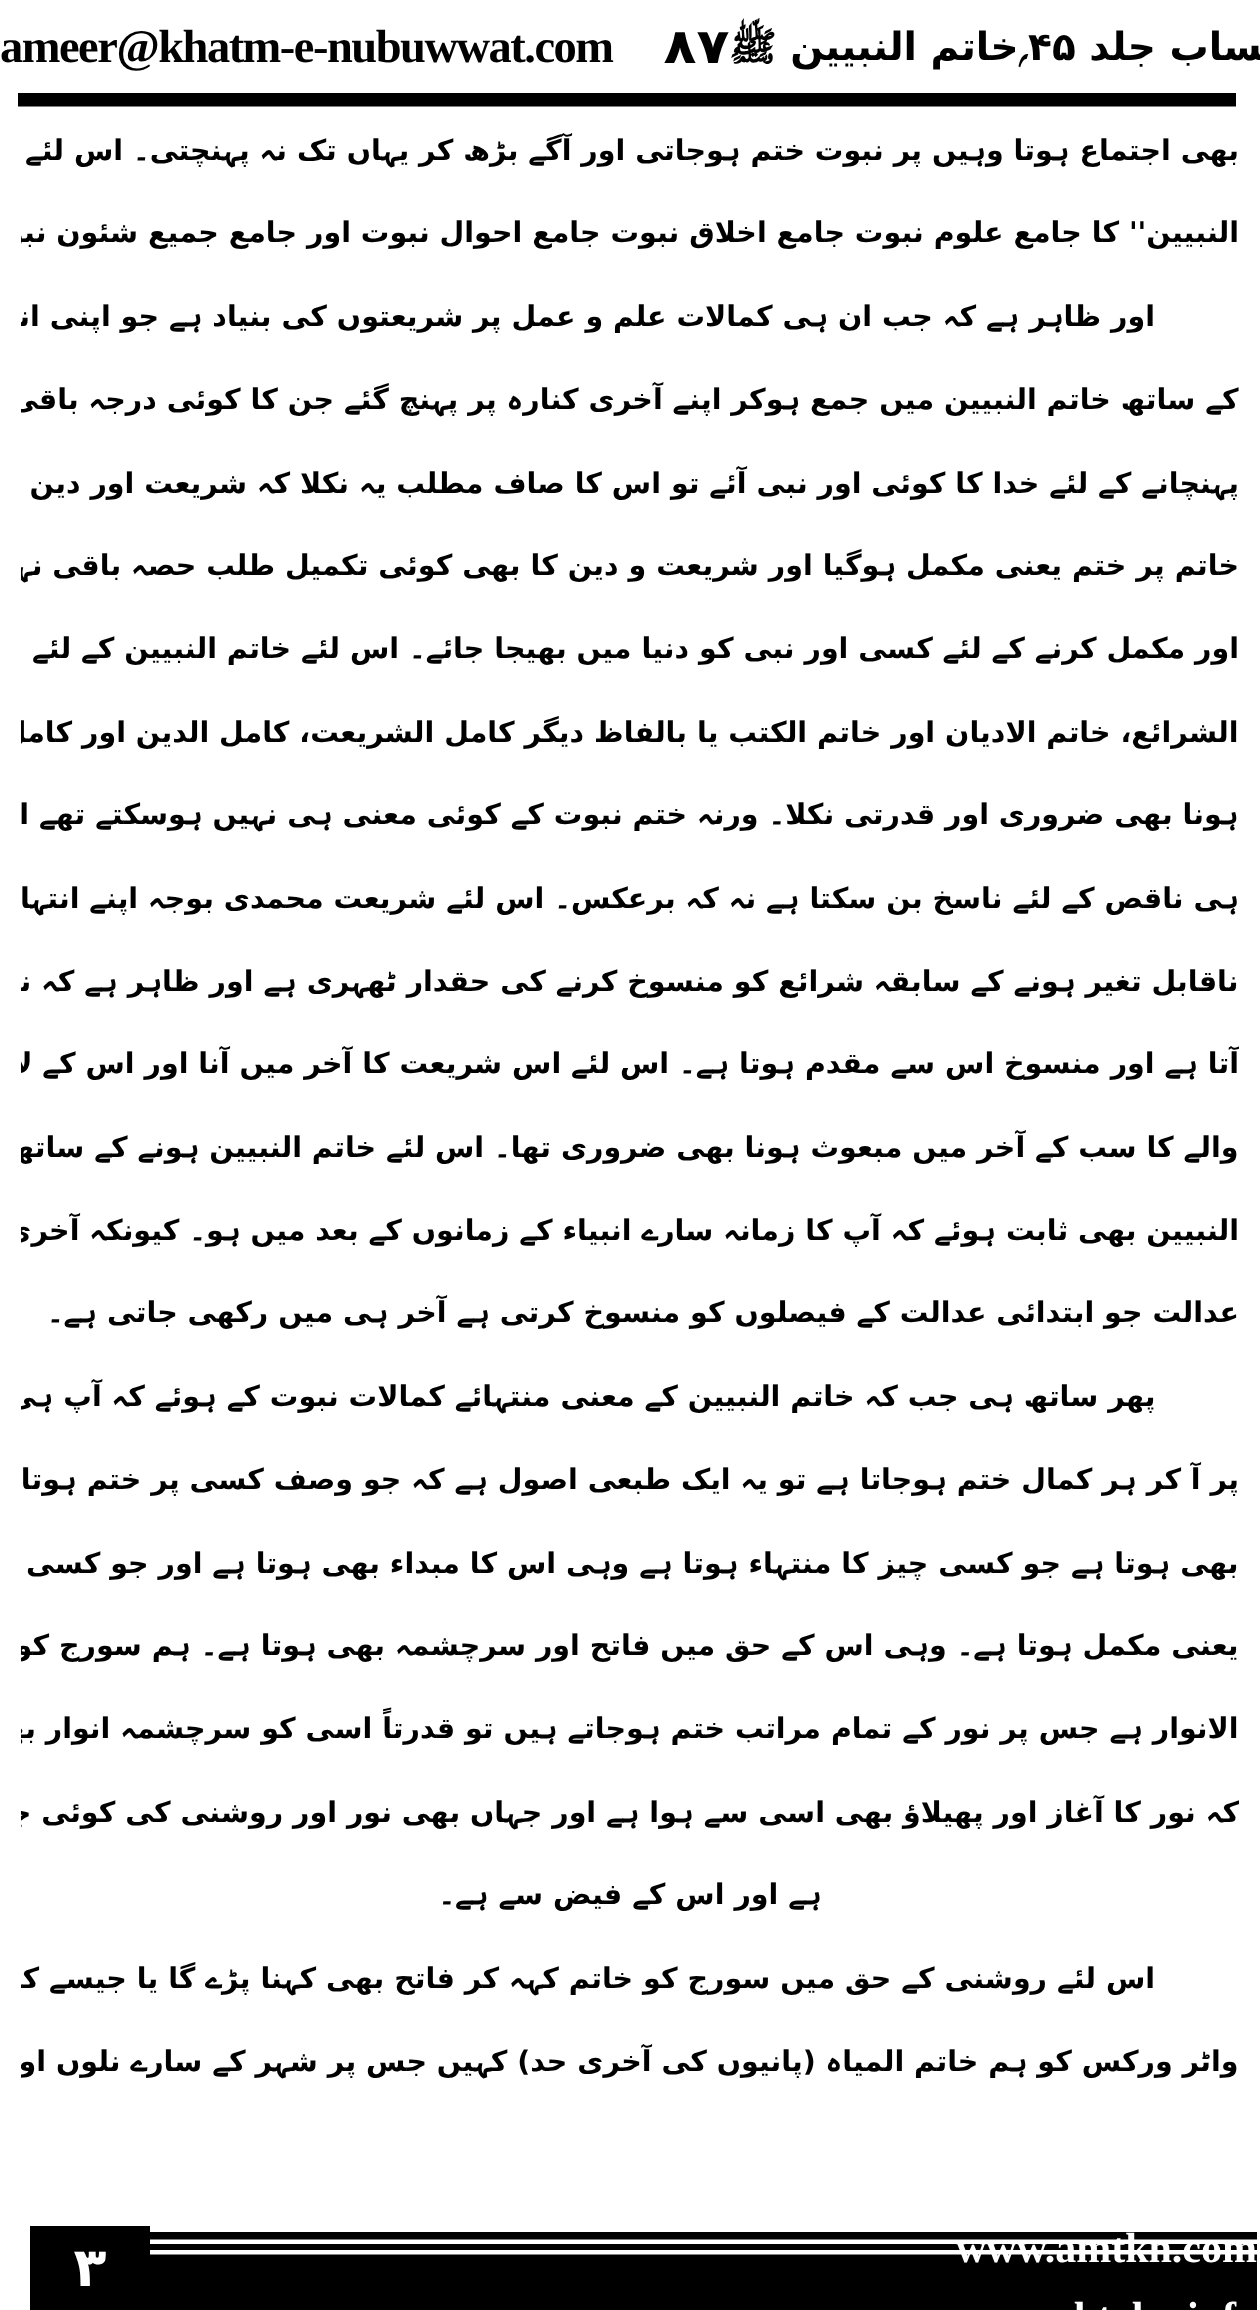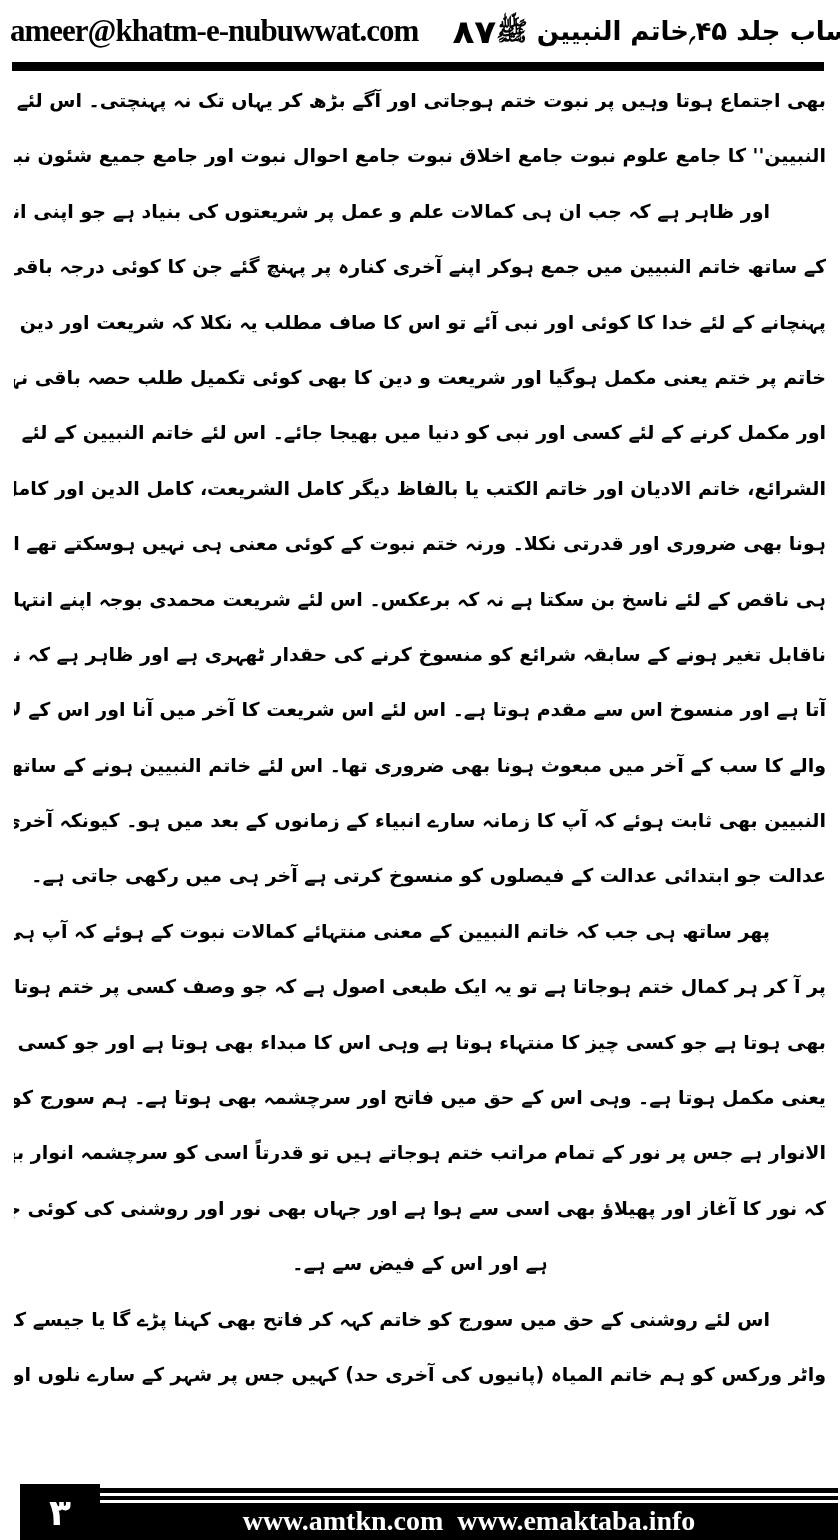--- a/index.html
+++ b/index.html
@@ -10,21 +10,21 @@
     margin:0 auto;
     background:#ffffff;
     overflow:hidden;
     font-family:"DejaVu Sans", sans-serif;
     color:#000;
   }
   
   .header {
     position:absolute; top:0; left:0; right:0; height:62px;
     display:flex; align-items:center;
-    padding:0 10px;
+    padding:0 0;
     box-sizing:border-box;
   }
   .email {
     font-family:"Liberation Serif", serif;
     font-weight:bold;
     font-size:31px;
     letter-spacing:-1px;
     white-space:nowrap;
   }
   .page-num-top {
@@ -78,26 +78,27 @@
     position:absolute; left:100px; right:2px; bottom:0; height:52px;
     background:#000;
   }
   .footer-stripe {
     position:absolute; left:0; right:0; height:3px; background:#fff;
   }
   .footer-stripe.s1 { top:5px; }
   .footer-stripe.s2 { top:12px; }
   .footer-links {
     position:absolute; left:0; right:0; top:17px; bottom:0;
-    display:flex; align-items:flex-start; justify-content:center; gap:14px;
+    display:flex; align-items:flex-end; justify-content:center; gap:14px;
     color:#fff;
     font-family:"Liberation Serif", serif;
     font-weight:bold;
     font-size:28px;
     white-space:nowrap;
+    flex-direction:column;
   }
 </style>
 </head>
 <body>
 
 <div class="page">
 
   <div class="header">
     <span class="email">ameer@khatm-e-nubuwwat.com</span>
     <span class="page-num-top">۸۷</span>

